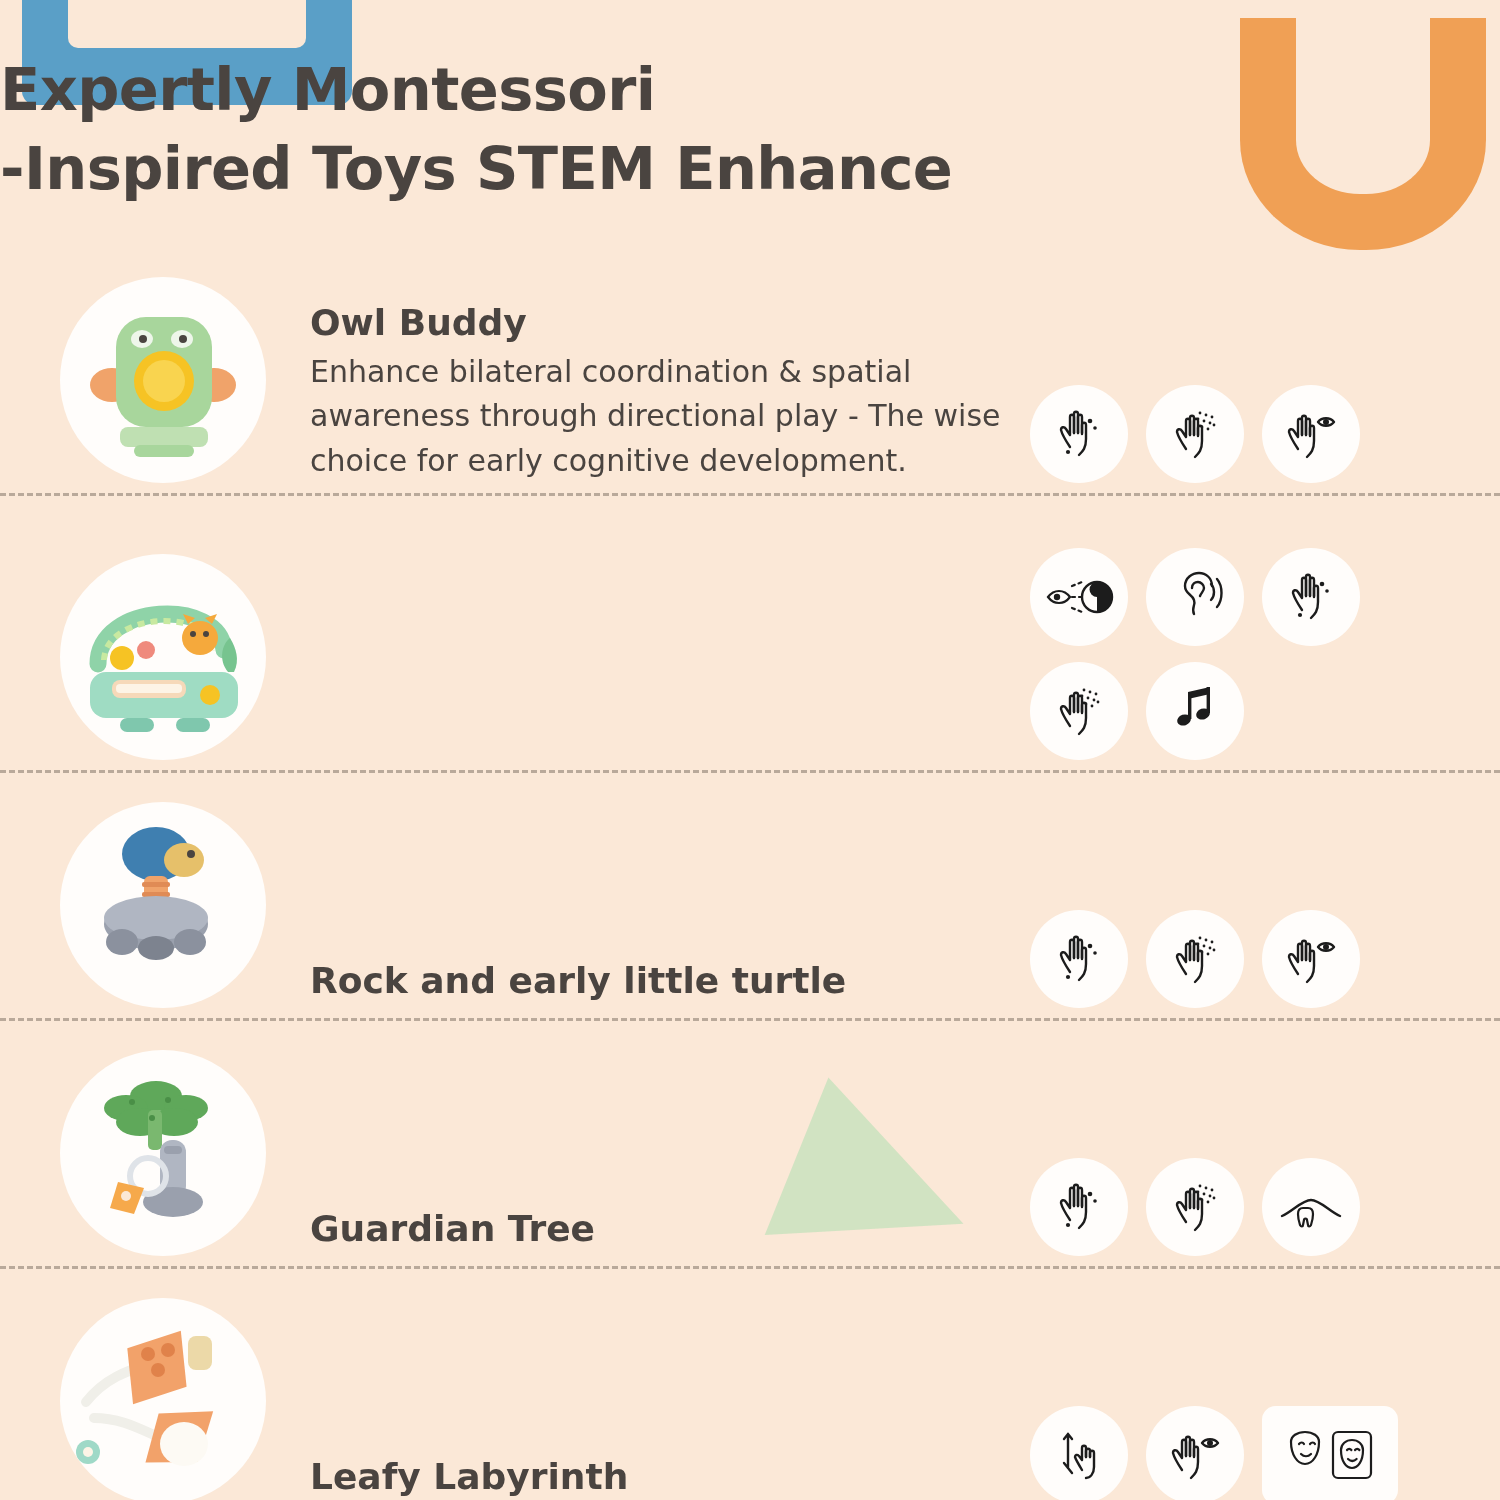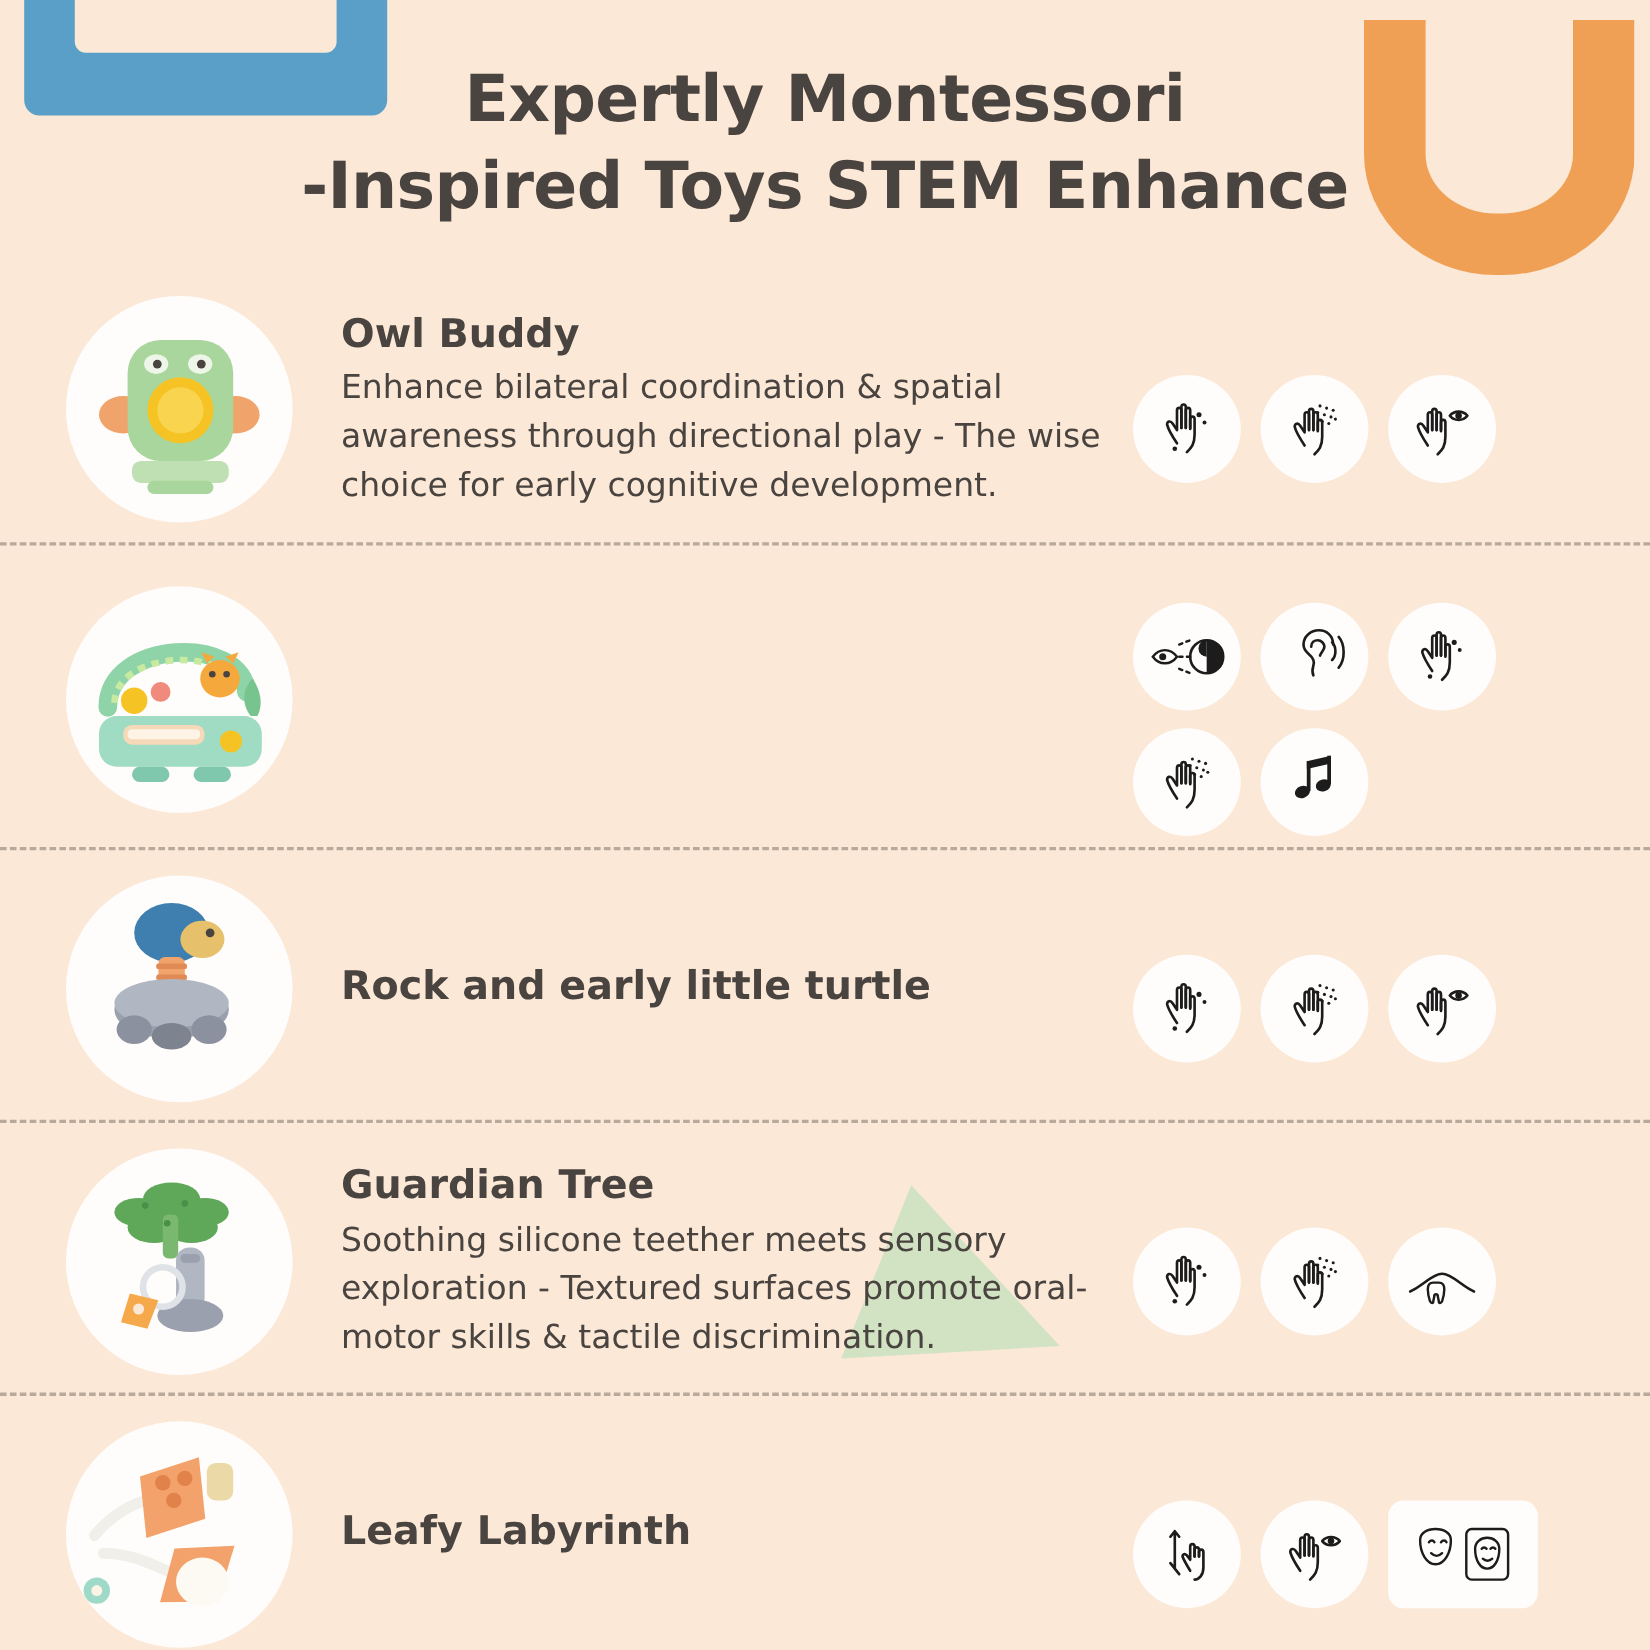--- a/index.html
+++ b/index.html
@@ -61,21 +61,20 @@
     transform: rotate(22deg);
     opacity: .95;
   }
 
   
   .header {
     position: absolute;
     left: 0;
     top: 50px;
     width: 1500px;
-    text-align: center;
     z-index: 5;
   }
   .header .line {
     font-size: 59px;
     font-weight: bold;
     color: #4a4440;
     line-height: 1.34;
     letter-spacing: -.6px;
   }
 
@@ -83,21 +82,21 @@
   .rows {
     position: absolute;
     left: 0;
     top: 245px;
     width: 1500px;
     z-index: 4;
   }
   .row {
     position: relative;
     display: flex;
-    align-items: center;
+    align-items: flex-end;
     padding: 10px 40px 10px 60px;
     box-sizing: border-box;
     min-height: 248px;
   }
   .row + .row {
     border-top: 3px dashed #b9a99a;
   }
   .thumb {
     width: 206px;
     height: 206px;
@@ -415,21 +414,20 @@
         <rect x="100" y="90" width="26" height="58" rx="12" fill="#b0b6c2"></rect>
         <rect x="104" y="96" width="18" height="8" rx="4" fill="#9aa0ad"></rect>
         <ellipse cx="113" cy="152" rx="30" ry="15" fill="#9aa0ad"></ellipse>
         <circle cx="88" cy="126" r="18" fill="none" stroke="#dfe3e8" stroke-width="6"></circle>
         <path d="M58 132 l26 6 -10 26 -24 -6z" fill="#f6a94b"></path>
         <circle cx="66" cy="146" r="5" fill="#fbe8d7"></circle>
       </svg>
     </div>
     <div class="text-col">
       <div class="toy-title">Guardian Tree</div>
-      <div class="toy-desc">Soothing silicone teether meets sensory exploration - Textured surfaces promote oral-motor skills &amp; tactile discrimination.</div>
     </div>
     <div class="badges">
       <div class="badge">
         <svg width="62" height="62" viewBox="0 0 62 62">
           <g fill="none" stroke="#1c1c1c" stroke-width="2.4" stroke-linecap="round" stroke-linejoin="round">
             <path d="M22 44c-4-6-8-13-9-17 0-3 3-4 5-1l4 6V14c0-3 4-3 4 0v16"></path>
             <path d="M26 30V11c0-3 4-3 4 0v19"></path>
             <path d="M30 30V14c0-3 4-3 4 0v16"></path>
             <path d="M34 31v-9c0-3 4-3 4 0v14c0 9-3 12-7 16"></path>
           </g>

